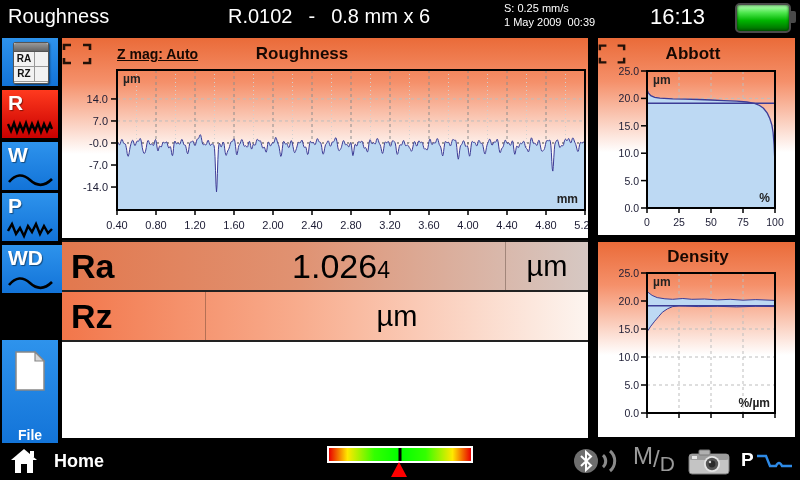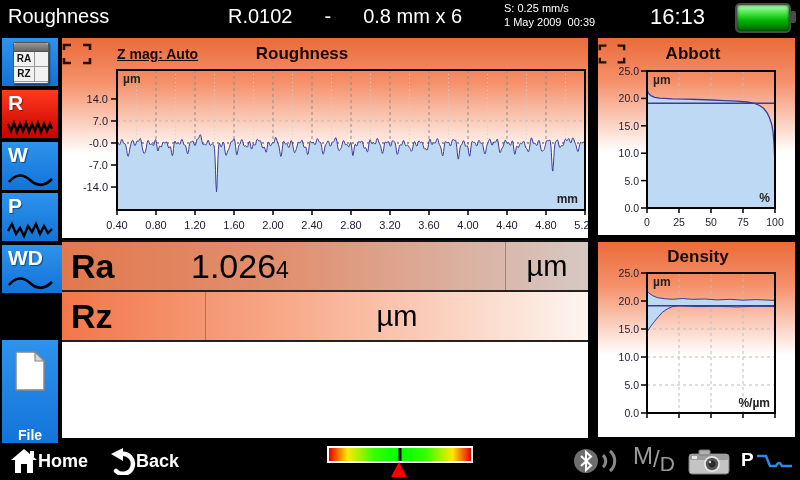--- a/index.html
+++ b/index.html
@@ -1,20 +1,20 @@
 <!DOCTYPE html>
 <html><head>
 <meta charset="utf-8">
 <style>
   html,body{margin:0;padding:0;}
   body{width:800px;height:480px;background:#000;font-family:"Liberation Sans",sans-serif;position:relative;overflow:hidden;}
   
   .topbar{position:absolute;left:0;top:0;width:800px;height:33px;background:#000;color:#fff;}
   .tb-title{position:absolute;left:8px;top:5px;font-size:20px;}
-  .tb-center{position:absolute;left:228px;top:5px;font-size:20px;display:flex;gap:32px;white-space:pre;}
+  .tb-center{position:absolute;left:228px;top:5px;font-size:20px;display:flex;gap:16px;white-space:pre;}
   .tb-speed{position:absolute;left:504px;top:2px;font-size:11px;white-space:pre;}
   .tb-date{position:absolute;left:504px;top:16px;font-size:11px;white-space:pre;}
   .tb-clock{position:absolute;left:650px;top:4px;font-size:22px;}
   .battery{position:absolute;left:735px;top:3px;width:52px;height:26px;border:2px solid #4a4a4a;border-radius:5px;
            background:linear-gradient(180deg,#b8ffb8 0%,#4ce64c 30%,#00b400 60%,#006400 100%);box-shadow:inset 0 0 3px #003300;}
   .battery:after{content:"";position:absolute;right:-7px;top:6px;width:5px;height:12px;background:#4a4a4a;border-radius:0 2px 2px 0;}
   
   .side-btn{position:absolute;left:2px;width:56px;background:linear-gradient(180deg,#2e93ec 0%,#1273d8 100%);color:#fff;cursor:pointer;}
   .side-btn.sel{background:linear-gradient(180deg,#ff3a1e 0%,#c80000 100%);}
   .sb-letter{position:absolute;left:6px;top:1px;font-size:21px;font-weight:bold;text-shadow:1px 1px 1px rgba(0,0,0,.45);}
@@ -30,26 +30,26 @@
   .panel svg{position:absolute;left:0;top:0;}
   .zmag{position:absolute;left:55px;top:8px;font-size:14px;font-weight:bold;color:#170802;text-decoration:underline;}
   .ptitle{position:absolute;font-size:17px;font-weight:bold;color:#170802;text-align:center;}
   .bracket{position:absolute;cursor:pointer;}
   
   .results{position:absolute;left:62px;top:240px;width:526px;height:196px;background:#fff;border-top:2px solid #111;}
   .res-row{position:relative;width:100%;height:48px;border-bottom:2px solid #222;display:flex;align-items:center;cursor:pointer;}
   .res-row.ra{background:linear-gradient(90deg,#e2784e 0%,#e09272 45%,#d6c8c3 100%);}
   .res-row.rz{background:linear-gradient(90deg,#f2764a 0%,#f8ac8d 45%,#fdf5f0 100%);}
   .res-name{width:120px;padding-left:9px;font-size:34px;font-weight:bold;color:#000;}
-  .res-value{width:300px;text-align:left;font-size:34px;color:#000;}
+  .res-value{width:300px;text-align:center;font-size:34px;color:#000;}
   .res-small{font-size:23px;}
   .res-unit{flex:1;text-align:center;font-size:29px;color:#000;border-left:1px solid rgba(60,40,30,.35);margin-left:14px;height:100%;display:flex;align-items:center;justify-content:center;}
   
   .bottombar{position:absolute;left:0;top:443px;width:800px;height:37px;background:#000;color:#fff;}
-  .bb-item{position:absolute;display:flex;align-items:center;gap:0;cursor:pointer;}
+  .bb-item{position:absolute;display:flex;align-items:center;gap:16px;cursor:pointer;}
   .bb-label{font-size:18px;font-weight:bold;color:#fff;}
   .level-bar{position:absolute;left:327px;top:3px;width:142px;height:13px;border:2px solid #fff;cursor:pointer;
      background:linear-gradient(90deg,#e80000 0%,#ffe800 13%,#33ff00 32%,#00ff00 50%,#33ff00 68%,#ffe800 87%,#e80000 100%);}
   .level-tick{position:absolute;left:50%;top:0;width:3px;height:100%;background:#000;transform:translateX(-50%);}
   .level-pointer{position:absolute;left:391px;top:19px;width:0;height:0;border-left:8px solid transparent;border-right:8px solid transparent;border-bottom:15px solid #f00;}
   .md-label{position:absolute;left:633px;top:2px;font-size:24px;color:#9a9a9a;cursor:pointer;}
   .md-label .m{display:inline-block;transform:translateY(-3px);}
   .md-label .d{display:inline-block;transform:translateY(4px);font-size:21px;}
   .p-label{position:absolute;left:741px;top:6px;font-size:19px;font-weight:bold;color:#fff;}
 </style>
@@ -292,27 +292,20 @@
 <div class="bottombar">
   <div class="bb-item" style="left:10px;top:4px;">
     <svg width="28" height="28" viewBox="0 0 28 28">
       <polygon points="14,2 27,13 1,13" fill="#fff"></polygon>
       <rect x="5" y="13" width="18" height="13" fill="#fff"></rect>
       <rect x="11" y="17" width="6" height="9" fill="#000"></rect>
       <rect x="20" y="4" width="4" height="6" fill="#fff"></rect>
     </svg>
     <span class="bb-label">Home</span>
   </div>
-  <div class="bb-item" style="left:108px;top:4px;">
-    <svg width="28" height="28" viewBox="0 0 28 28">
-      <path d="M13,7 A10,10 0 1 1 8,24" fill="none" stroke="#fff" stroke-width="4.5" stroke-linecap="round"></path>
-      <polygon points="15,1 15,14 3,7" fill="#fff"></polygon>
-    </svg>
-    <span class="bb-label">Back</span>
-  </div>
 
   <div class="level-bar">
     <div class="level-tick"></div>
   </div>
   <div class="level-pointer"></div>
 
   <svg style="position:absolute;left:572px;top:3px;" width="56" height="30" viewBox="0 0 56 30">
     <circle cx="14" cy="15" r="12" fill="#6e6e6e"></circle>
     <path d="M9,10 L19,19.5 L14,24 L14,6 L19,10.5 L9,20" fill="none" stroke="#fff" stroke-width="2"></path>
     <path d="M31,9 a8,8 0 0 1 0,12" fill="none" stroke="#8a8a8a" stroke-width="3"></path>

